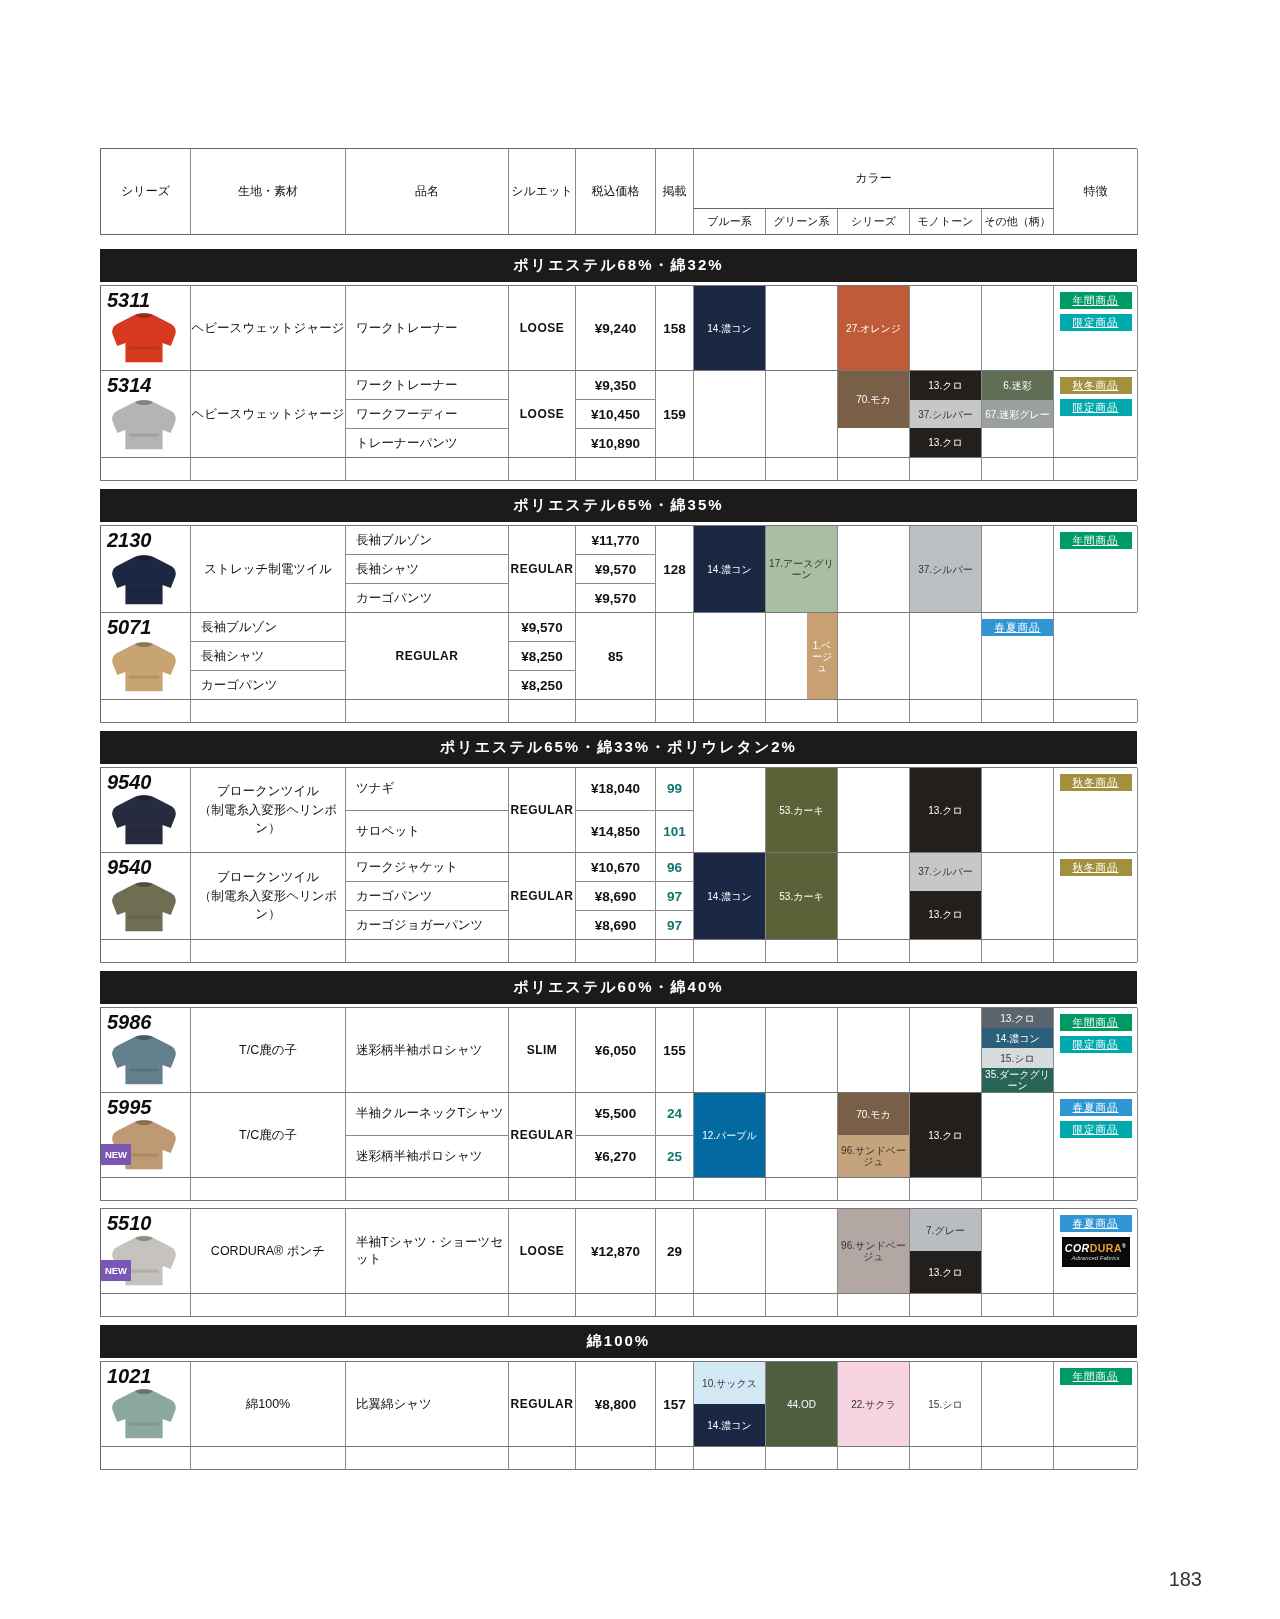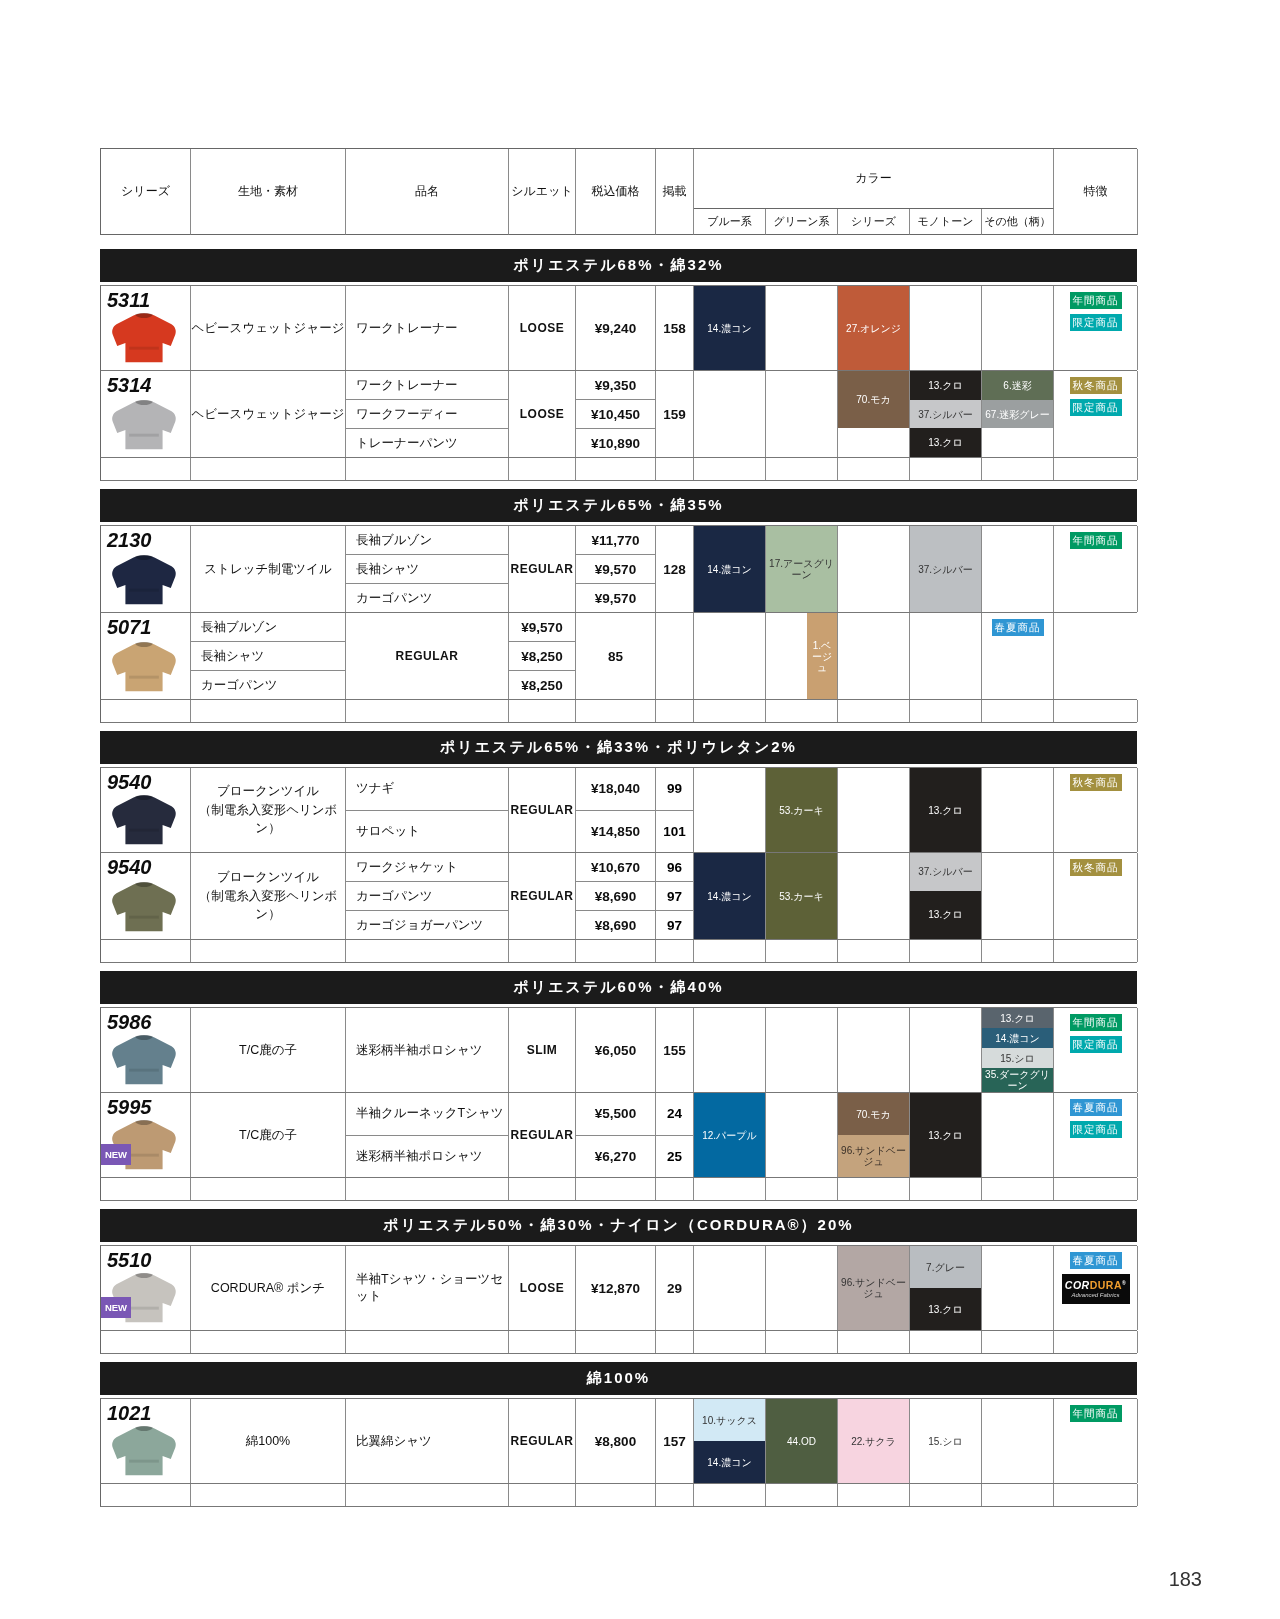--- a/index.html
+++ b/index.html
@@ -34,39 +34,39 @@
               color: #fff; font-size: 9.5px; font-weight: bold; display: flex; align-items: center; justify-content: center; }
 
   .fabric { display: flex; align-items: center; justify-content: center; text-align: center;
             font-size: 12.5px; color: #111; white-space: pre-line; line-height: 1.5; }
 
   .stack { display: flex; flex-direction: column; height: 100%; }
   .stack > div { flex: 1; display: flex; align-items: center; }
   .stack > div:not(:last-child) { border-bottom: 1px solid #8a8a8a; }
   .iname { padding-left: 10px; font-size: 12.5px; color: #111; }
   .iprice { justify-content: center; font-size: 13.5px; font-weight: 600; color: #111; }
-  .ipage  { justify-content: center; font-size: 13.5px; font-weight: bold; color: #000000; }
+  .ipage  { justify-content: center; font-size: 13.5px; font-weight: bold; color: #0f766e; }
 
   .center-one { display: flex; align-items: center; justify-content: center; height: 100%;
                 font-size: 13.5px; color: #111; }
   .silh { font-weight: bold; font-size: 12px; letter-spacing: 0.5px; }
   .page-one { font-weight: bold; }
 
   .swcol { display: flex; flex-direction: column; height: 100%; }
   .sw { display: flex; align-items: center; justify-content: center; font-size: 10px; line-height: 1.1;
         text-align: center; padding: 1px; }
   .camo { background-image:
       radial-gradient(ellipse 18px 8px at 20% 30%, rgba(255,255,255,0.18) 0%, rgba(255,255,255,0.18) 60%, transparent 61%),
       radial-gradient(ellipse 22px 9px at 75% 20%, rgba(0,0,0,0.22) 0%, rgba(0,0,0,0.22) 60%, transparent 61%),
       radial-gradient(ellipse 20px 8px at 60% 75%, rgba(255,255,255,0.14) 0%, rgba(255,255,255,0.14) 60%, transparent 61%),
       radial-gradient(ellipse 16px 7px at 15% 80%, rgba(0,0,0,0.18) 0%, rgba(0,0,0,0.18) 60%, transparent 61%); }
 
   .featcol { display: flex; flex-direction: column; align-items: center; padding-top: 6px; gap: 5px; }
-  .badge { width: 52px; height: 17px; color: #fff; font-size: 10.5px; display: flex;
-           align-items: center; justify-content: center; letter-spacing: 1px; }
+  .badge { width: 72px; height: 17px; color: #fff; font-size: 10.5px; display: flex;
+           align-items: center; justify-content: center; letter-spacing: 1px; text-decoration: underline; }
   .cordura { width: 68px; height: 30px; background: #0a0a0a; display: flex; flex-direction: column;
              align-items: center; justify-content: center; line-height: 1; }
   .cord-l1 { font-size: 10.5px; font-weight: bold; letter-spacing: 0.5px; }
   .cord-cor { color: #ffffff; font-style: italic; } .cord-dura { color: #f09e2e; } .cord-reg { color:#fff; font-size: 5px; vertical-align: super; }
   .cord-l2 { font-size: 6px; font-style: italic; color: #d8d8d8; margin-top: 2px; }
 
   .spacer { height: 24px; }
   .spacer .cell { border-right: 1px solid #8a8a8a; }
 
   #pageno { position: absolute; right: 78px; bottom: 28px; font-size: 20px; color: #333; }
@@ -473,21 +473,20 @@
         <div class="cell"></div>
         <div class="cell"></div>
         <div class="cell"></div>
         <div class="cell"></div>
         <div class="cell"></div>
         <div class="cell"></div>
         <div class="cell"></div>
         <div class="cell"></div>
       </div>
       <div class="gap"></div>
-      <div class="secbar">ポリエステル50%・綿30%・ナイロン（CORDURA®）20%</div>
       <div class="grid12 row" style="height: 86px;">
         <div class="cell series-cell">
           <div class="pcode">5510</div>
           <div class="pimg"><svg viewBox="0 0 100 78" width="78" height="58">
               <path d="M50 7 C43 7 37 9 32 12 L13 22 C8 25 6 31 8 36 L14 51 L25 47 L25 73 L75 73 L75 47 L86 51 L92 36 C94 31 92 25 87 22 L68 12 C63 9 57 7 50 7 Z" fill="#c6c3be"></path>
               <path d="M38 9 C42 15 58 15 62 9 C58 6 42 6 38 9 Z" fill="rgba(0,0,0,0.28)"></path>
               <rect x="30" y="52" width="40" height="4" fill="rgba(0,0,0,0.10)"></rect>
             </svg></div>
           <div class="newbadge">NEW</div>
         </div>

